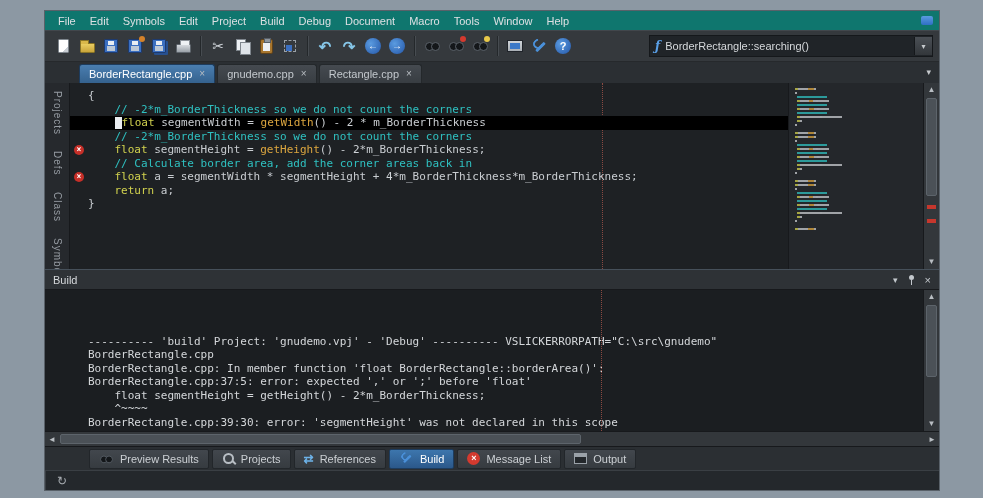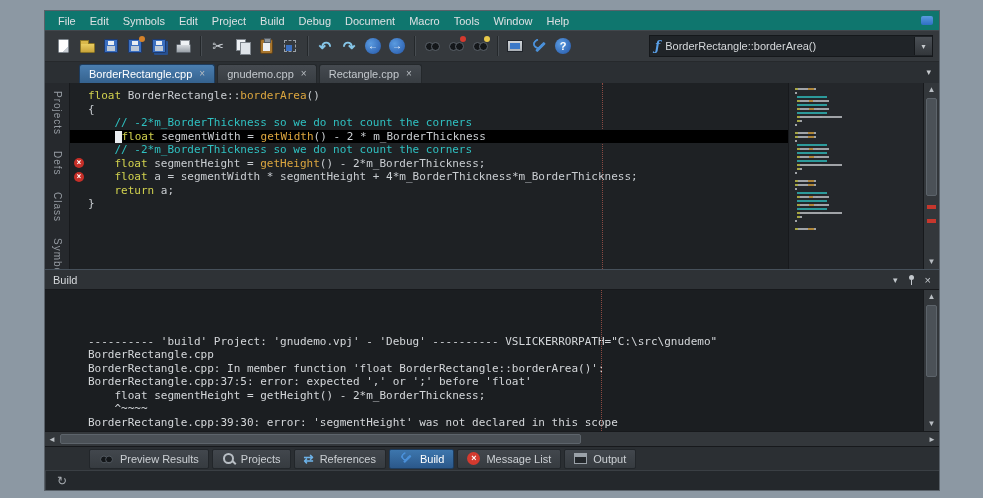--- a/index.html
+++ b/index.html
@@ -223,21 +223,21 @@
         </div>
         <div class="ti">
           <span class="ic ic-wrench"></span>
         </div>
         <div class="ti">
           <span class="ic ic-help">?</span>
         </div>
       </div>
     <div class="fn-combo">
       <span class="fn-f">ƒ</span>
-      <span>BorderRectangle::borderArea()</span>
+      <span>BorderRectangle::searching()</span>
       <span class="combo-arrow">▾</span>
     </div>
   </div>
 
   <div class="tabbar">
     <div id="doc-tabs" style="display:flex;align-items:flex-end">
         <div class="tab active">
           <span>BorderRectangle.cpp</span>
           <span class="close">×</span>
         </div>
@@ -258,43 +258,43 @@
         <div class="side-label">Projects</div>
         <div class="side-label">Defs</div>
         <div class="side-label">Class</div>
         <div class="side-label">Symbols</div>
       </div>
     <div class="editor" id="editor">
       <div class="colguide"></div>
       <div id="code-lines" style="position:relative">
           <div class="code-row">
             <div class="gutter"></div>
-            <div class="code-line"><span style="color: rgb(210, 210, 78);">float</span><span style="color: rgb(201, 205, 209);"> BorderRectangle::</span><span style="color: rgb(220, 166, 63);">borderArea</span><span style="color: rgb(201, 205, 209);">()</span></div>
-          </div>
-          <div class="code-row">
-            <div class="gutter"></div>
             <div class="code-line"><span style="color: rgb(201, 205, 209);">{</span></div>
           </div>
           <div class="code-row">
             <div class="gutter"></div>
             <div class="code-line"><span style="color: rgb(201, 205, 209);">    </span><span style="color: rgb(47, 193, 193);">// -2*m_BorderThickness so we do not count the corners</span></div>
           </div>
           <div class="code-row current">
             <div class="gutter"></div>
             <div class="code-line"><span style="color: rgb(201, 205, 209);">    </span><span class="caret"></span><span style="color: rgb(210, 210, 78);">float</span><span style="color: rgb(201, 205, 209);"> segmentWidth = </span><span style="color: rgb(220, 166, 63);">getWidth</span><span style="color: rgb(201, 205, 209);">() - </span><span style="color: rgb(207, 211, 215);">2</span><span style="color: rgb(201, 205, 209);"> * m_BorderThickness</span></div>
           </div>
           <div class="code-row">
             <div class="gutter"></div>
             <div class="code-line"><span style="color: rgb(201, 205, 209);">    </span><span style="color: rgb(47, 193, 193);">// -2*m_BorderThickness so we do not count the corners</span></div>
           </div>
           <div class="code-row">
             <div class="gutter">
               <span class="err-dot">×</span>
             </div>
             <div class="code-line"><span style="color: rgb(201, 205, 209);">    </span><span style="color: rgb(210, 210, 78);">float</span><span style="color: rgb(201, 205, 209);"> segmentHeight = </span><span style="color: rgb(220, 166, 63);">getHeight</span><span style="color: rgb(201, 205, 209);">() - </span><span style="color: rgb(207, 211, 215);">2</span><span style="color: rgb(201, 205, 209);">*m_BorderThickness;</span></div>
+          </div>
+          <div class="code-row">
+            <div class="gutter"></div>
+            <div class="code-line"><span style="color: rgb(201, 205, 209);">    </span><span style="color: rgb(47, 193, 193);">// Calculate border area, add the corner areas back in</span></div>
           </div>
           <div class="code-row">
             <div class="gutter">
               <span class="err-dot">×</span>
             </div>
             <div class="code-line"><span style="color: rgb(201, 205, 209);">    </span><span style="color: rgb(210, 210, 78);">float</span><span style="color: rgb(201, 205, 209);"> a = segmentWidth * segmentHeight + </span><span style="color: rgb(207, 211, 215);">4</span><span style="color: rgb(201, 205, 209);">*m_BorderThickness*m_BorderThickness;</span></div>
           </div>
           <div class="code-row">
             <div class="gutter"></div>
             <div class="code-line"><span style="color: rgb(201, 205, 209);">    </span><span style="color: rgb(210, 210, 78);">return</span><span style="color: rgb(201, 205, 209);"> a;</span></div>

